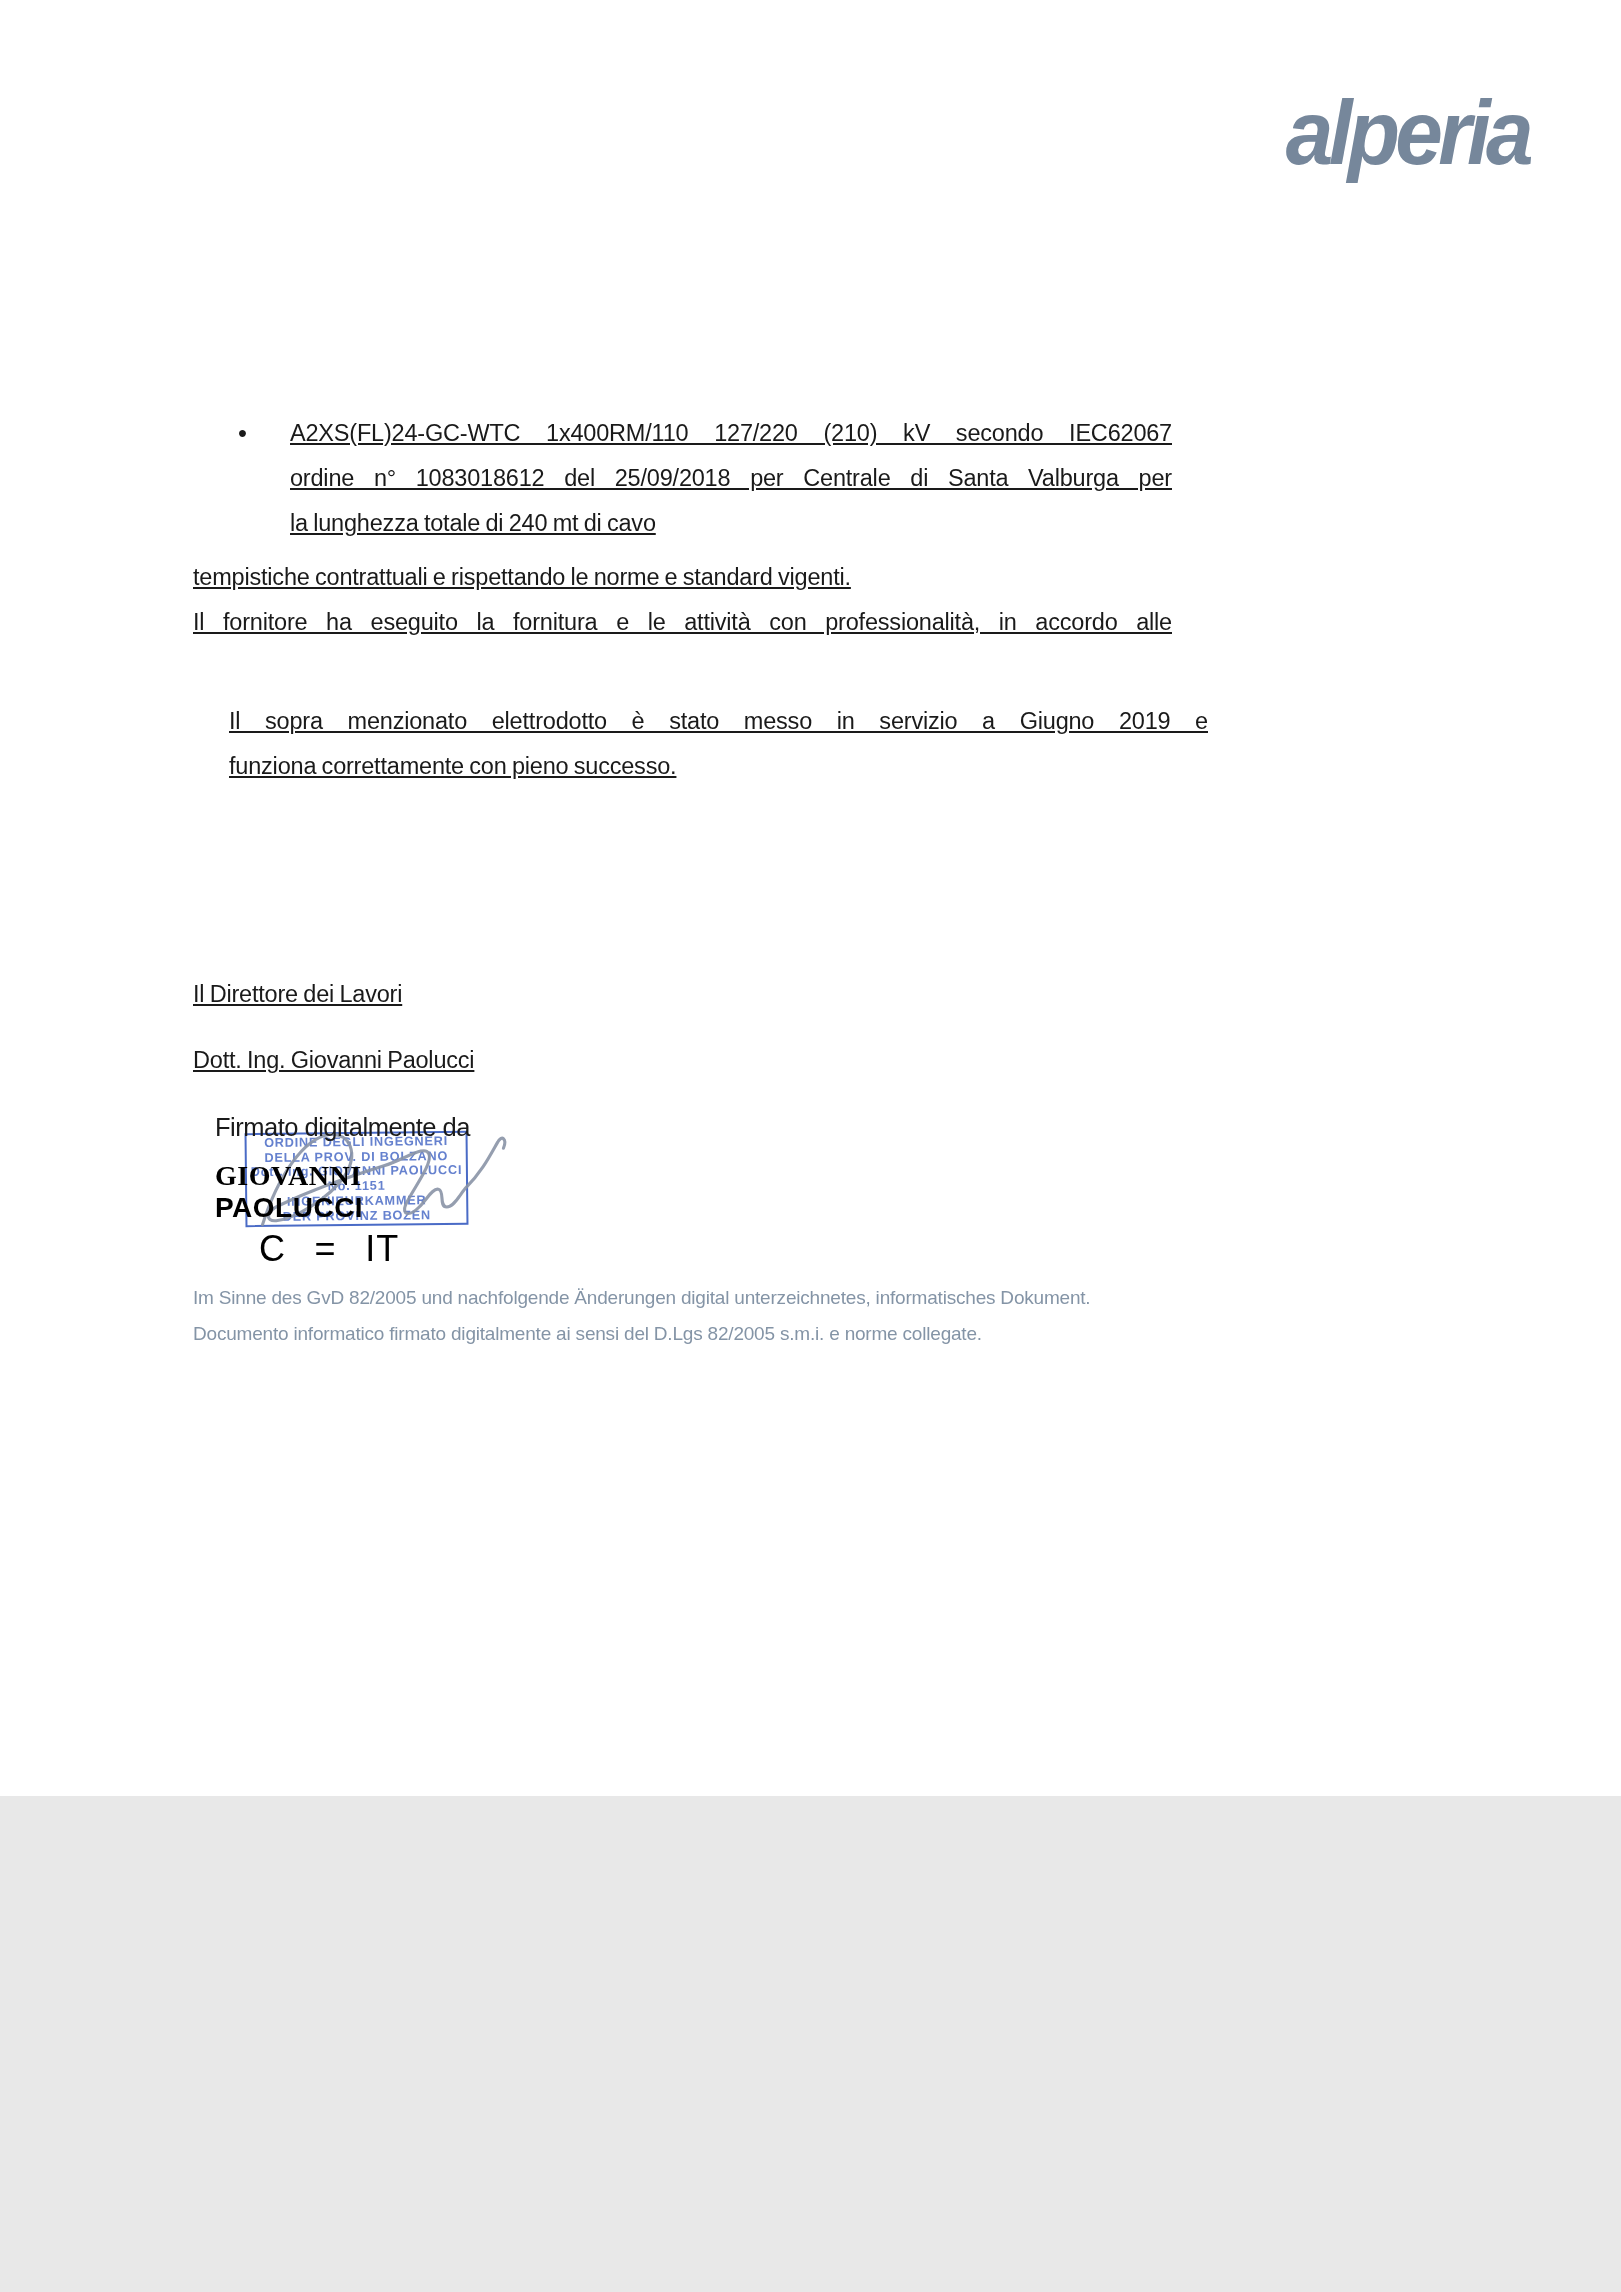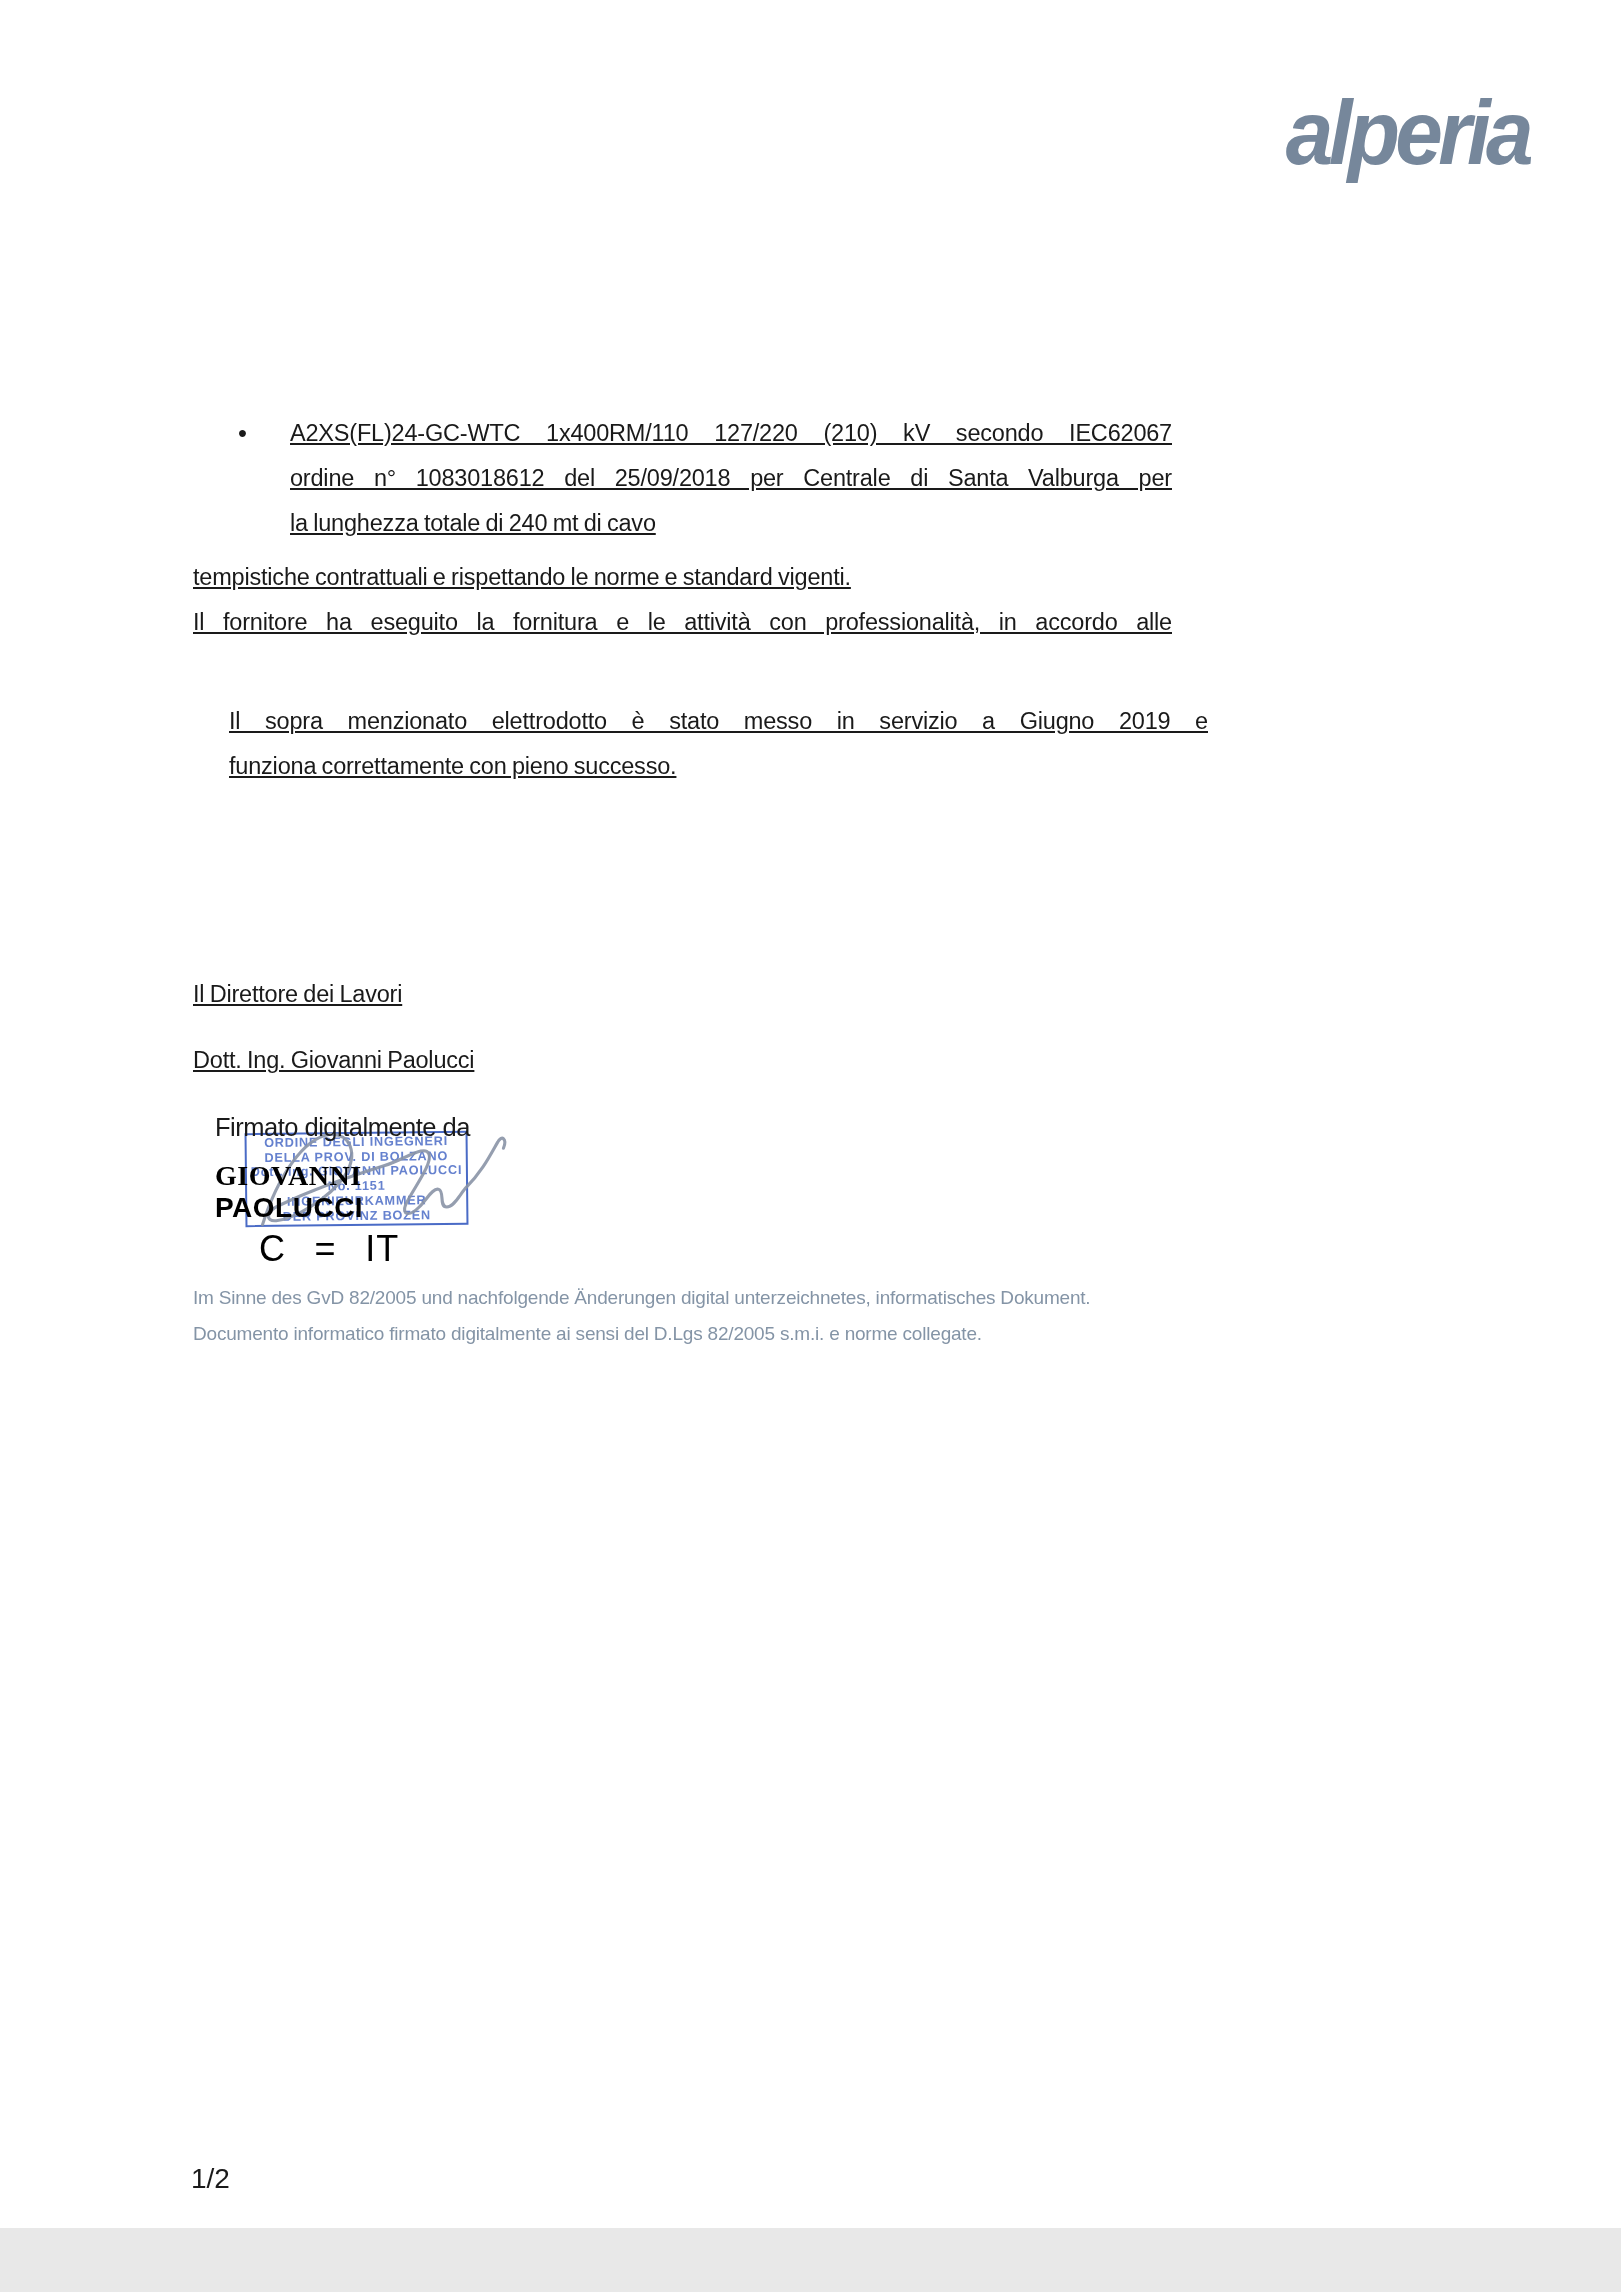--- a/index.html
+++ b/index.html
@@ -5,21 +5,21 @@
   :root{
     --logo:#76879B;
     --stamp-blue:#4a6bc6;
     --sig-gray:#8a93a6;
     --footer-gray:#8494a6;
     --text-black:#1a1a1a;
   }
   html,body{margin:0;padding:0;background:#e8e8e8;}
   .page{
     position:relative;
-    width:1621px;height:2228px;
+    width:1621px;height:1796px;
     background:#ffffff;
     overflow:hidden;
     font-family:"Liberation Sans", sans-serif;
     color:var(--text-black);
   }
   
   .logo{
     position:absolute;
     top:84px;right:92px;
     font-size:90px;

